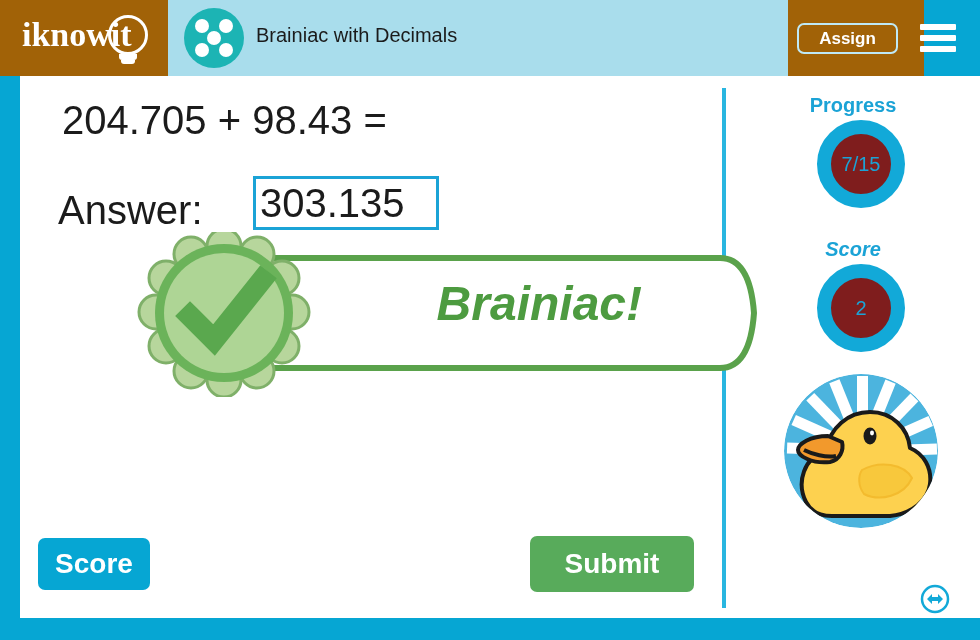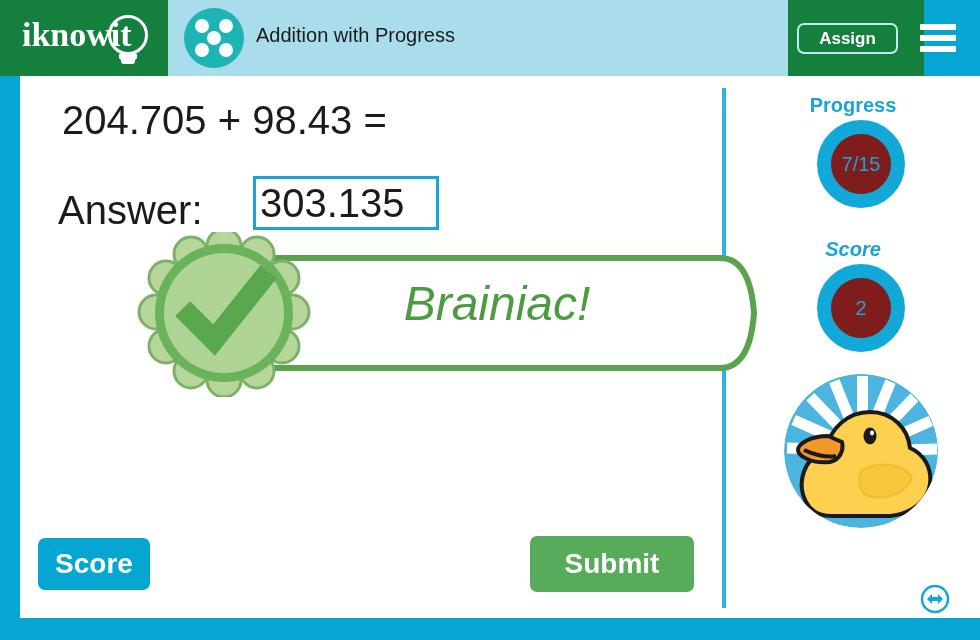--- a/index.html
+++ b/index.html
@@ -22,21 +22,21 @@
     overflow: hidden;
   }
 
   
   .header {
     position: absolute;
     left: 0;
     top: 0;
     width: 924px;
     height: 76px;
-    background: #15803d;
+    background: #a16207;
   }
   .logo-zone {
     position: absolute;
     left: 0;
     top: 0;
     width: 168px;
     height: 76px;
   }
   .logo-wrap {
     position: absolute;
@@ -236,23 +236,23 @@
   .banner-svg {
     position: absolute;
     left: 96px;
     top: 16px;
   }
   .banner-text {
     position: absolute;
     left: 228px;
     top: 44px;
     width: 290px;
-    text-align: center;
+    text-align: right;
     font-size: 48px;
-    font-weight: normal;
+    font-weight: bold;
     font-style: italic;
     color: #4d9b40;
     font-family: "Liberation Sans", sans-serif;
     white-space: nowrap;
   }
   .rosette {
     position: absolute;
     left: 0;
     top: 0;
   }
@@ -358,21 +358,21 @@
     </div>
 
     <div class="title-zone">
       <div class="subject-icon">
         <span class="dot tl"></span>
         <span class="dot tr"></span>
         <span class="dot c"></span>
         <span class="dot bl"></span>
         <span class="dot br"></span>
       </div>
-      <div class="title-text">Addition with Progress</div>
+      <div class="title-text">Brainiac with Decimals</div>
     </div>
 
     <div class="assign-btn">Assign</div>
 
     <div class="hamburger">
       <span></span>
       <span></span>
       <span></span>
     </div>
   </div>

